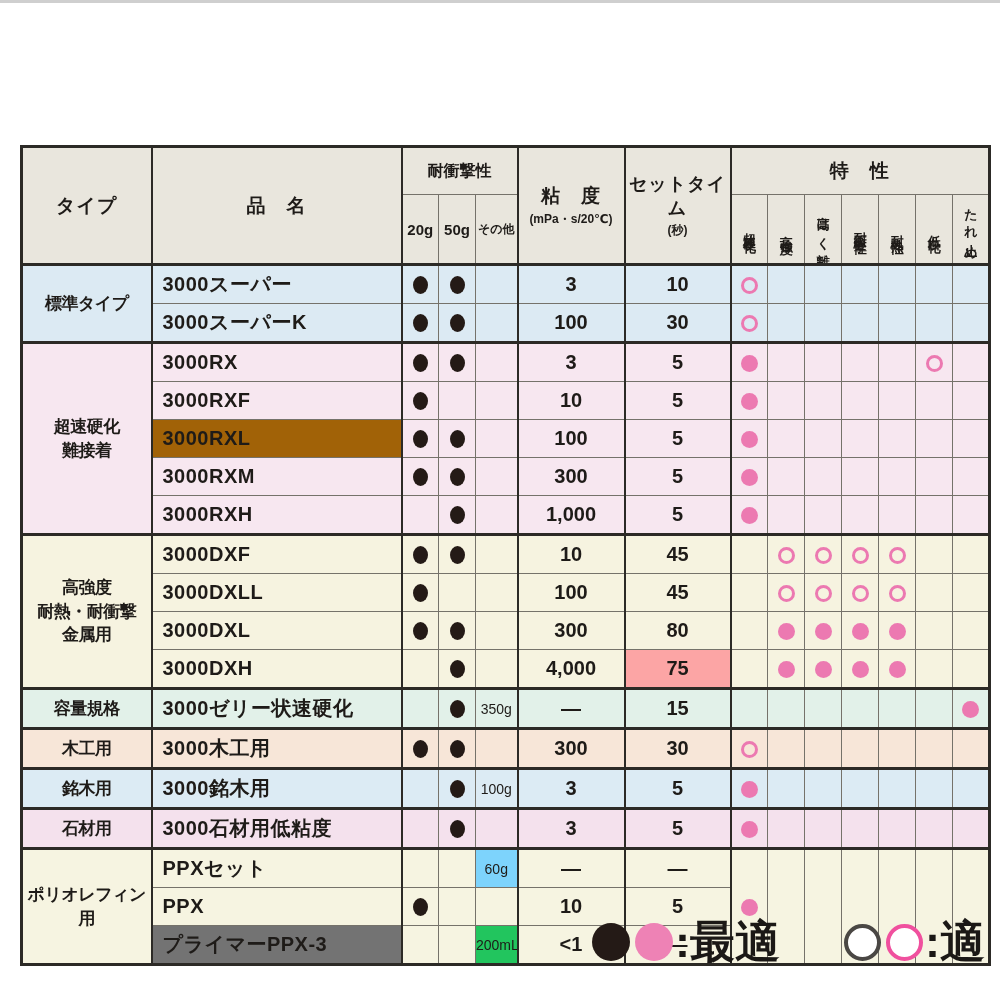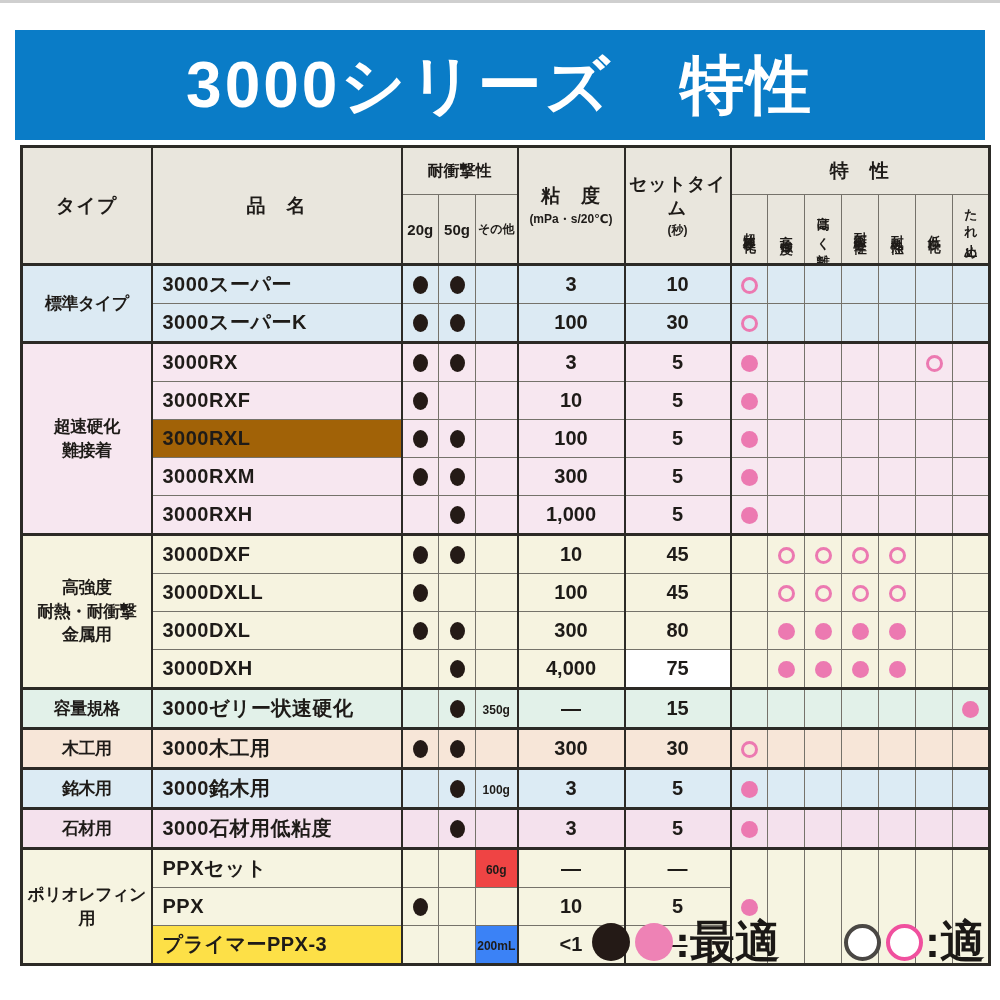--- a/index.html
+++ b/index.html
@@ -32,21 +32,21 @@
   .vtext { writing-mode:vertical-rl; text-orientation:upright; font-size:13px; font-weight:bold;
     letter-spacing:3px; line-height:1.05; display:inline-block; }
 
   tbody td { height:37px; vertical-align:middle; }
   td.type-cell { text-align:center; font-size:17px; font-weight:bold; letter-spacing:-0.5px;
     white-space:pre-line; line-height:1.4; }
   td.name-cell { text-align:left; padding-left:10px; font-size:20px; font-weight:bold; letter-spacing:0.5px; }
   td.num-cell { text-align:center; font-size:20px; font-weight:bold; }
   td.cap-cell { text-align:center; }
   td.char-cell { text-align:center; }
-  .other-txt { font-size:12px; font-weight:bold; }
+  .other-txt { font-size:14px; font-weight:normal; }
 
   .dotb { display:inline-block; width:15px; height:18px; border-radius:50%; background:#241a16; vertical-align:middle; }
   .dotp { display:inline-block; width:17px; height:17px; border-radius:50%; background:#ec79b1; vertical-align:middle; }
   .ringp { display:inline-block; width:11px; height:11px; border-radius:50%; border:3px solid #ec79b1;
     background:transparent; vertical-align:middle; }
 
   
   .legend { position:absolute; top:912px; right:15px; display:flex; align-items:center; }
   .lg-dot { display:inline-block; width:38px; height:38px; border-radius:50%; margin-right:5px; }
   .lg-black { background:#241a16; }
@@ -56,23 +56,20 @@
   .lg-ring-pink { border-color:#f0509e; margin-right:2px; }
   .lg-text { font-size:45px; font-weight:bold; color:#1b1816; }
   .lg-gap { width:64px; }
 </style>
 </head>
 <body>
 
 <div class="page">
   <div class="top-strip"></div>
 
-  <div class="title-bar">
-    <span class="title-text">3000シリーズ　特性</span>
-  </div>
 
   <table class="spec-table">
     <colgroup>
       <col style="width:130px">
         <col style="width:250px">
       <col style="width:37px">
         <col style="width:37px">
         <col style="width:42px">
       <col style="width:107px">
         <col style="width:106px">
@@ -268,21 +265,21 @@
           <td class="char-cell" style="background: rgb(246, 243, 224);"><span class="dotp"></span></td>
           <td class="char-cell" style="background: rgb(246, 243, 224);"></td>
           <td class="char-cell" style="background: rgb(246, 243, 224);"></td>
         </tr>
         <tr>
           <td class="name-cell vthick" style="background: rgb(246, 243, 224);">3000DXH</td>
           <td class="cap-cell" style="background: rgb(246, 243, 224);"></td>
           <td class="cap-cell" style="background: rgb(246, 243, 224);"><span class="dotb"></span></td>
           <td class="cap-cell vthick" style="background: rgb(246, 243, 224);"></td>
           <td class="num-cell vthick" style="background: rgb(246, 243, 224);">4,000</td>
-          <td class="num-cell vthick" style="background: #ffffff;">75</td>
+          <td class="num-cell vthick" style="background: #fca5a5;">75</td>
           <td class="char-cell" style="background: rgb(246, 243, 224);"></td>
           <td class="char-cell" style="background: rgb(246, 243, 224);"><span class="dotp"></span></td>
           <td class="char-cell" style="background: rgb(246, 243, 224);"><span class="dotp"></span></td>
           <td class="char-cell" style="background: rgb(246, 243, 224);"><span class="dotp"></span></td>
           <td class="char-cell" style="background: rgb(246, 243, 224);"><span class="dotp"></span></td>
           <td class="char-cell" style="background: rgb(246, 243, 224);"></td>
           <td class="char-cell" style="background: rgb(246, 243, 224);"></td>
         </tr>
         <tr class="group-start">
           <td class="type-cell vthick" rowspan="1" style="background: rgb(226, 241, 233);">容量規格</td>
@@ -346,44 +343,44 @@
           <td class="char-cell" style="background: rgb(244, 225, 237);"></td>
           <td class="char-cell" style="background: rgb(244, 225, 237);"></td>
           <td class="char-cell" style="background: rgb(244, 225, 237);"></td>
           <td class="char-cell" style="background: rgb(244, 225, 237);"></td>
         </tr>
         <tr class="group-start">
           <td class="type-cell vthick" rowspan="3" style="background: rgb(246, 244, 225);">ポリオレフィン用</td>
           <td class="name-cell vthick" style="background: rgb(246, 244, 225);">PPXセット</td>
           <td class="cap-cell" style="background: rgb(246, 244, 225);"></td>
           <td class="cap-cell" style="background: rgb(246, 244, 225);"></td>
-          <td class="cap-cell vthick" style="background: #ef4444;"><span class="other-txt">60g</span></td>
+          <td class="cap-cell vthick" style="background: #7dd3fc;"><span class="other-txt">60g</span></td>
           <td class="num-cell vthick" style="background: rgb(246, 244, 225);">—</td>
           <td class="num-cell vthick" style="background: rgb(246, 244, 225);">—</td>
           <td class="char-cell" rowspan="3" style="background: rgb(246, 244, 225);"><span class="dotp"></span></td>
           <td class="char-cell" rowspan="3" style="background: rgb(246, 244, 225);"></td>
           <td class="char-cell" rowspan="3" style="background: rgb(246, 244, 225);"></td>
           <td class="char-cell" rowspan="3" style="background: rgb(246, 244, 225);"></td>
           <td class="char-cell" rowspan="3" style="background: rgb(246, 244, 225);"></td>
           <td class="char-cell" rowspan="3" style="background: rgb(246, 244, 225);"></td>
           <td class="char-cell" rowspan="3" style="background: rgb(246, 244, 225);"></td>
         </tr>
         <tr>
           <td class="name-cell vthick" style="background: rgb(246, 244, 225);">PPX</td>
           <td class="cap-cell" style="background: rgb(246, 244, 225);"><span class="dotb"></span></td>
           <td class="cap-cell" style="background: rgb(246, 244, 225);"></td>
           <td class="cap-cell vthick" style="background: rgb(246, 244, 225);"></td>
           <td class="num-cell vthick" style="background: rgb(246, 244, 225);">10</td>
           <td class="num-cell vthick" style="background: rgb(246, 244, 225);">5</td>
         </tr>
         <tr>
-          <td class="name-cell vthick" style="background: #fde047;">プライマーPPX-3</td>
-          <td class="cap-cell" style="background: rgb(246, 244, 225);"></td>
-          <td class="cap-cell" style="background: rgb(246, 244, 225);"></td>
-          <td class="cap-cell vthick" style="background: #3b82f6;"><span class="other-txt">200mL</span></td>
+          <td class="name-cell vthick" style="background: #737373;">プライマーPPX-3</td>
+          <td class="cap-cell" style="background: rgb(246, 244, 225);"></td>
+          <td class="cap-cell" style="background: rgb(246, 244, 225);"></td>
+          <td class="cap-cell vthick" style="background: #22c55e;"><span class="other-txt">200mL</span></td>
           <td class="num-cell vthick" style="background: rgb(246, 244, 225);">&lt;1</td>
           <td class="num-cell vthick" style="background: rgb(246, 244, 225);">—</td>
         </tr>
       </tbody>
   </table>
 
   <div class="legend">
     <span class="lg-dot lg-black"></span>
     <span class="lg-dot lg-pinkf"></span>
     <span class="lg-text">:最適</span>

